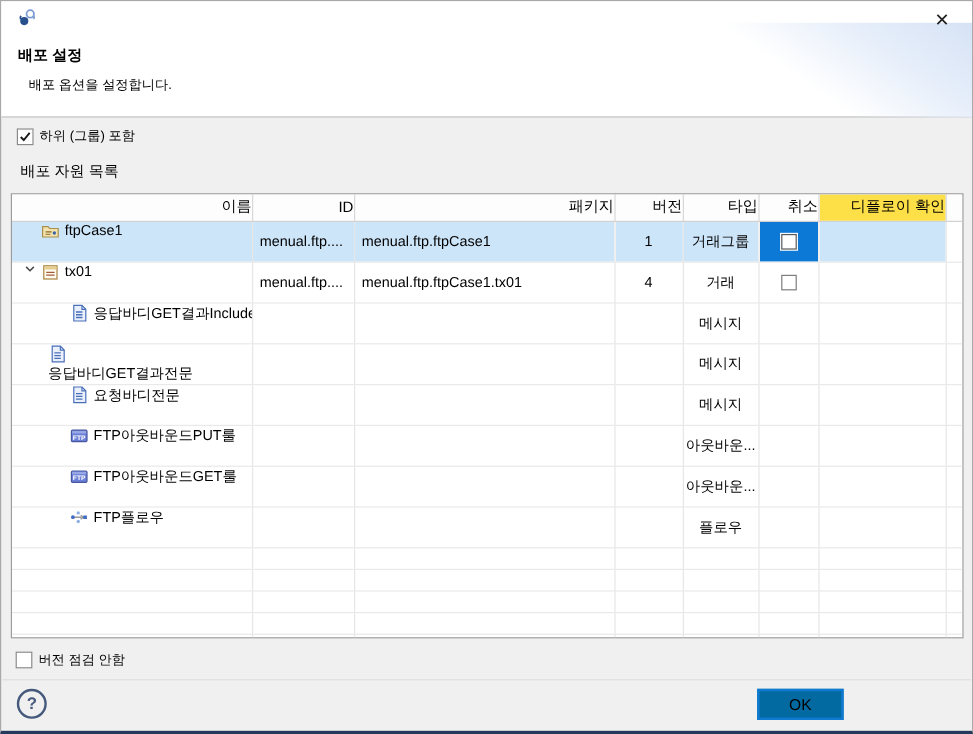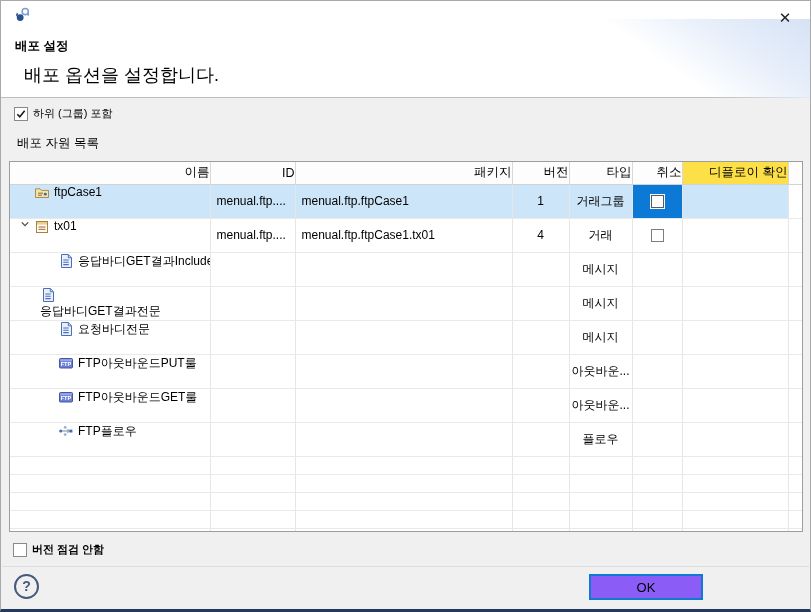--- a/index.html
+++ b/index.html
@@ -13,28 +13,28 @@
     border-bottom:3px solid #25395c;
     overflow:hidden;
   }
 
   
   .banner{ position:absolute; top:0; left:0; right:0; height:97px; background:#fff; border-bottom:1px solid #bdbdbd; }
   .banner-grad{ position:absolute; top:18px; right:0; width:250px; height:79px;
     background:linear-gradient(215deg,#d6e2f5 0%,#e6eefa 28%,rgba(255,255,255,0) 58%); }
   .app-icon{ position:absolute; left:13px; top:5px; width:18px; height:18px; }
   .dlg-title{ position:absolute; left:14px; top:37px; font-weight:bold; font-size:12.5px; }
-  .dlg-subtitle{ position:absolute; left:23px; top:62px; font-size:18px; }
+  .dlg-subtitle{ position:absolute; left:23px; top:62px; font-size:11px; }
   .close-btn{ position:absolute; top:6px; right:12px; width:26px; height:22px; background:transparent; border:none;
     font-size:15px; line-height:22px; text-align:center; color:#222; cursor:pointer; font-family:inherit; }
 
   
   .chk{ position:absolute; display:flex; align-items:center; gap:5px; font-size:11px; }
   .chk-include{ left:13px; top:105px; }
-  .chk-version{ left:12px; top:541px;font-weight:bold; }
+  .chk-version{ left:12px; top:541px; }
   .cbx{ display:inline-flex; width:14px; height:14px; background:#fff; border:1px solid #8a8a8a; align-items:center; justify-content:center; flex:0 0 auto; }
   .cbx svg{ display:block; }
 
   .caption{ position:absolute; left:16px; top:134px; font-size:12.5px; }
 
   
   .table-wrap{ position:absolute; left:8px; top:160px; width:794px; height:371px; background:#fff;
     border:1px solid #9d9d9d; overflow:hidden; }
   table{ border-collapse:collapse; table-layout:fixed; width:792px; }
   th{ height:22px; font-weight:normal; font-size:12.5px; text-align:right; background:#fdfdfd;
@@ -56,21 +56,21 @@
   .row-cbx{ display:inline-block; width:13px; height:13px; background:#fff; border:1px solid #7d7d7d; vertical-align:middle; }
   tr.selected .row-cbx{ box-shadow:0 0 0 1px rgba(255,255,255,.95); border-color:#5a5a5a; }
   td.cancel-cell{ text-align:center; }
 
   
   .btn-sep{ position:absolute; left:1px; right:1px; top:565px; height:1px; background:#dedede; }
   .help-btn{ position:absolute; left:13px; top:573px; width:25px; height:25px; border-radius:50%;
     border:2px solid #45597c; color:#45597c; background:transparent; font-size:14px; font-weight:bold;
     line-height:21px; text-align:center; cursor:pointer; font-family:inherit; }
   .btn{ position:absolute; top:573px; height:26px; font-size:13px; font-family:inherit; cursor:pointer; }
-  .ok-btn{ right:107px; width:114px; background:#8b5cf6; border:2px solid #0f7ad1; }
+  .ok-btn{ right:107px; width:72px; background:#0369a1; border:2px solid #0f7ad1; }
   .cancel-btn{ right:10px; width:88px; background:#e3e3e3; border:1px solid #888; }
 </style>
 </head>
 <body>
 
 <div class="dialog">
 
   <div class="banner">
     <div class="banner-grad"></div>
     <span class="app-icon">

